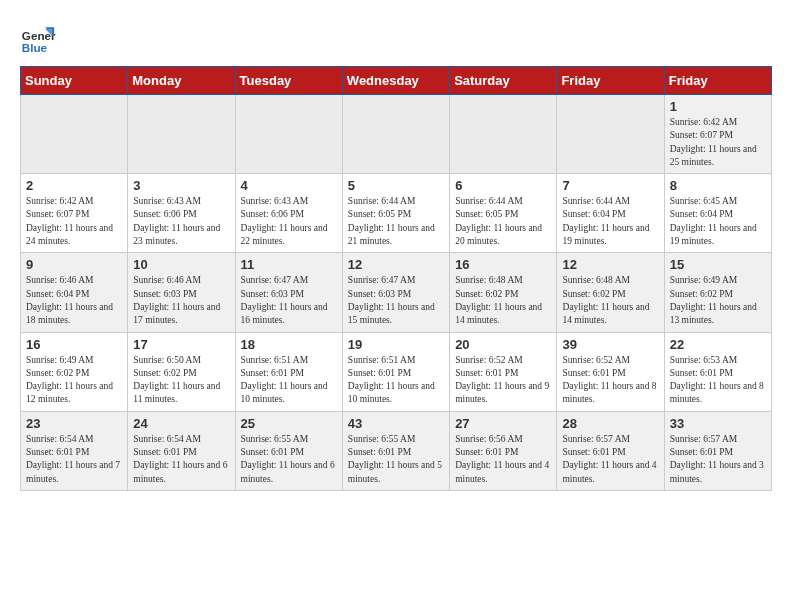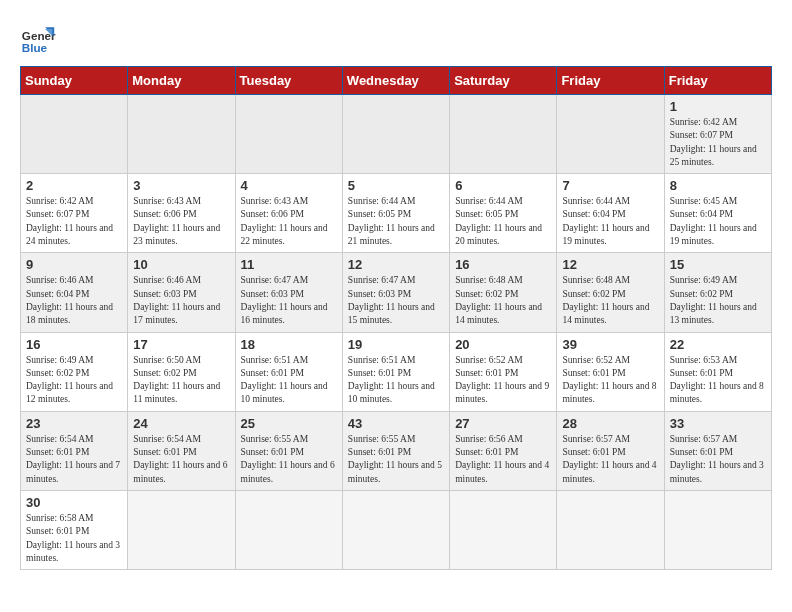--- a/index.html
+++ b/index.html
@@ -235,26 +235,14 @@
         </td>
         <td>
           <span class="day-num">28</span>
           <div class="day-info">Sunrise: 6:57 AM<br>Sunset: 6:01 PM<br>Daylight: 11 hours and 4 minutes.</div>
         </td>
         <td>
           <span class="day-num">33</span>
           <div class="day-info">Sunrise: 6:57 AM<br>Sunset: 6:01 PM<br>Daylight: 11 hours and 3 minutes.</div>
         </td>
       </tr>
-      <tr>
-        <td>
-          <span class="day-num">30</span>
-          <div class="day-info">Sunrise: 6:58 AM<br>Sunset: 6:01 PM<br>Daylight: 11 hours and 3 minutes.</div>
-        </td>
-        <td class="empty"></td>
-        <td class="empty"></td>
-        <td class="empty"></td>
-        <td class="empty"></td>
-        <td class="empty"></td>
-        <td class="empty"></td>
-      </tr>
     </tbody>
 </table>
 
 </body></html>

